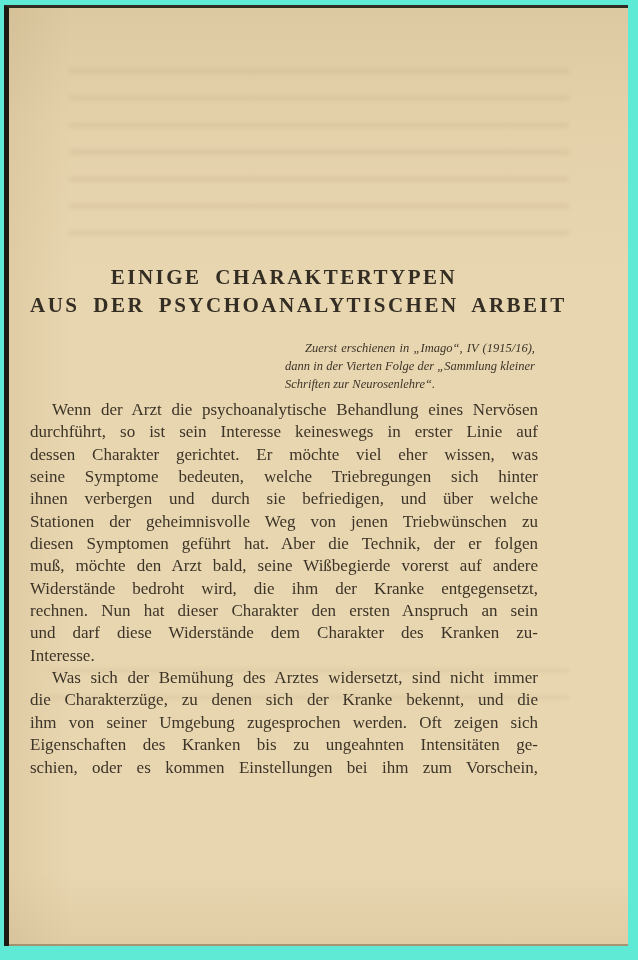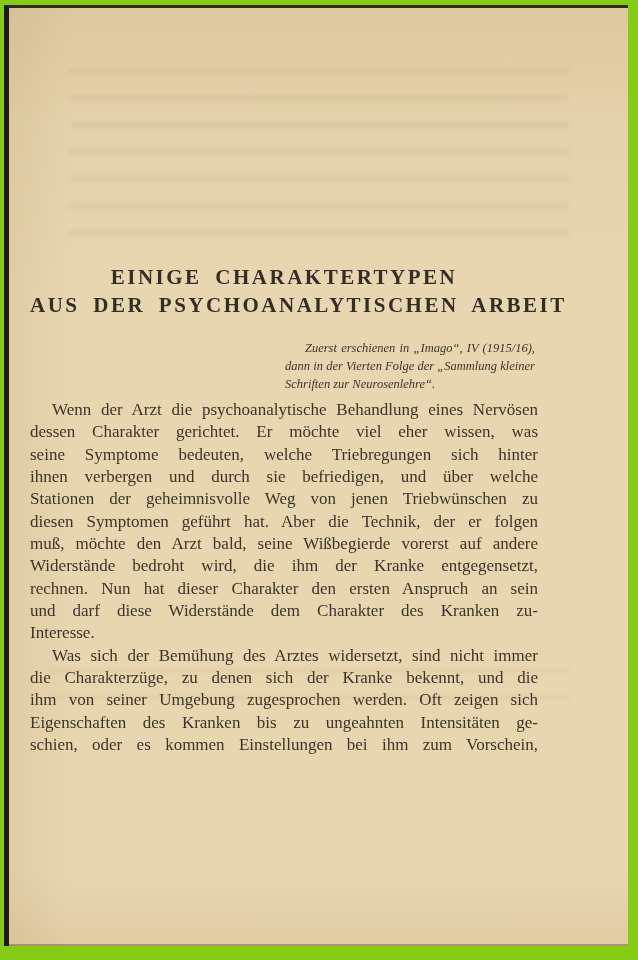--- a/index.html
+++ b/index.html
@@ -5,21 +5,21 @@
   html, body {
     margin: 0;
     padding: 0;
     background: #fbfbf9;
     font-family: "Liberation Serif", "DejaVu Serif", serif;
   }
   .scan {
     position: relative;
     width: 638px;
     height: 960px;
-    background: #84cc16;
+    background: #5eead4;
     overflow: hidden;
   }
   
   .paper {
     position: absolute;
     left: 4px;
     top: 5px;
     width: 619px;
     height: 938px;
     background: #e8d6b0;
@@ -136,20 +136,21 @@
   </h1>
 
   <div class="source-note">
     <div class="note-line first">Zuerst erschienen in „Imago“, IV (1915/16),</div>
     <div class="note-line">dann in der Vierten Folge der „Sammlung kleiner</div>
     <div class="note-line last">Schriften zur Neurosenlehre“.</div>
   </div>
 
   <div class="body-text">
       <div class="line indent">Wenn der Arzt die psychoanalytische Behandlung eines Nervösen</div>
+      <div class="line">durchführt, so ist sein Interesse keineswegs in erster Linie auf</div>
       <div class="line">dessen Charakter gerichtet. Er möchte viel eher wissen, was</div>
       <div class="line">seine Symptome bedeuten, welche Triebregungen sich hinter</div>
       <div class="line">ihnen verbergen und durch sie befriedigen, und über welche</div>
       <div class="line">Stationen der geheimnisvolle Weg von jenen Triebwünschen zu</div>
       <div class="line">diesen Symptomen geführt hat. Aber die Technik, der er folgen</div>
       <div class="line">muß, möchte den Arzt bald, seine Wißbegierde vorerst auf andere</div>
       <div class="line">Widerstände bedroht wird, die ihm der Kranke entgegensetzt,</div>
       <div class="line">rechnen. Nun hat dieser Charakter den ersten Anspruch an sein</div>
       <div class="line">und darf diese Widerstände dem Charakter des Kranken zu-</div>
       <div class="line no-justify">Interesse.</div>

